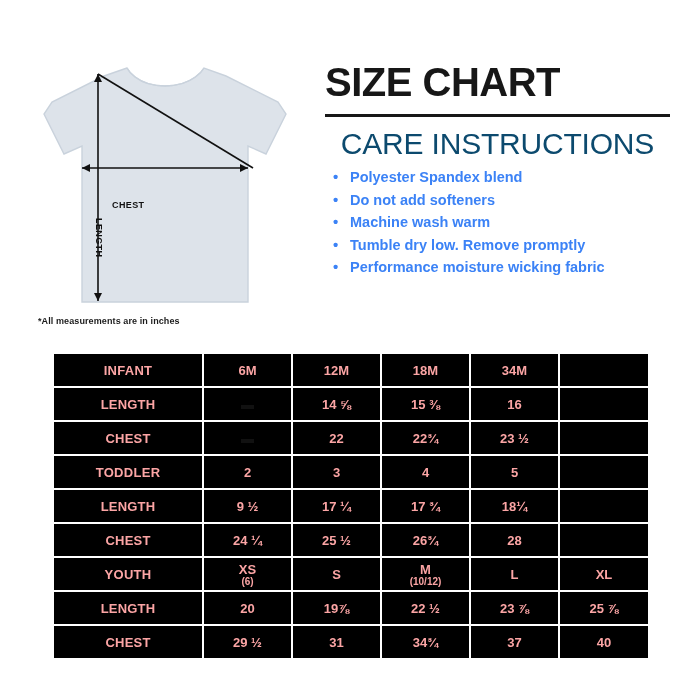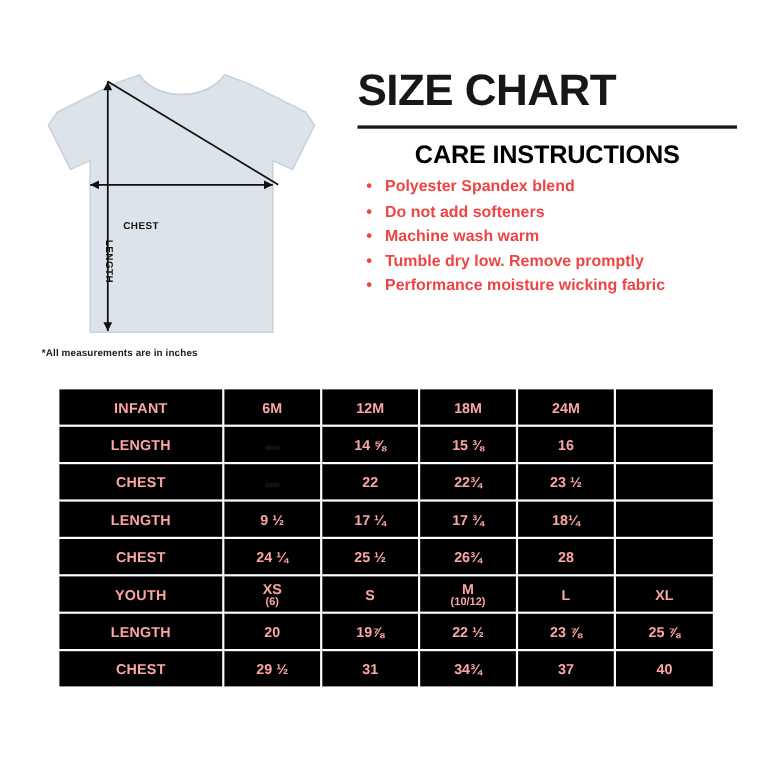--- a/index.html
+++ b/index.html
@@ -88,37 +88,37 @@
     color: #171717;
     margin: 0;
   }
   .rule {
     margin-top: 12px;
     border-top: 3px solid #171717;
     width: 345px;
   }
   .care-title {
     margin-top: 10px;
-    font-size: 23px;
-    font-weight: bold;
-    color: #000000;
+    font-size: 30px;
+    font-weight: normal;
+    color: #0c4a6e;
     text-align: center;
     width: 345px;
     letter-spacing: -0.2px;
   }
   ul.care-list {
     list-style: none;
     margin: 8px 0 0 0;
     padding: 0 0 0 8px;
   }
   ul.care-list li {
     position: relative;
     font-size: 14.5px;
     font-weight: bold;
-    color: #ef4444;
+    color: #3b82f6;
     padding-left: 17px;
     margin-bottom: 5.5px;
     line-height: 17px;
   }
   ul.care-list li:before {
     content: "\2022";
     position: absolute;
     left: 0;
     top: -1px;
     font-size: 15px;
@@ -237,40 +237,48 @@
       <col style="width:89px">
       <col style="width:90px">
     </colgroup>
 
     <tbody>
         <tr>
       <td class="cat">INFANT</td>
       <td class="hdr">6M</td>
       <td class="hdr">12M</td>
       <td class="hdr">18M</td>
-      <td class="hdr">24M</td>
+      <td class="hdr">34M</td>
       <td class="hdr"></td>
     </tr>
     <tr>
       <td class="rowlabel">LENGTH</td>
       <td class="val"><span class="dash"></span></td>
       <td class="val">14 ⅝</td>
       <td class="val">15 ⅜</td>
       <td class="val">16</td>
       <td class="val"></td>
     </tr>
     <tr>
       <td class="rowlabel">CHEST</td>
       <td class="val"><span class="dash"></span></td>
       <td class="val">22</td>
       <td class="val">22¾</td>
       <td class="val">23 ½</td>
       <td class="val"></td>
     </tr>
 
+    <tr>
+      <td class="cat">TODDLER</td>
+      <td class="hdr">2</td>
+      <td class="hdr">3</td>
+      <td class="hdr">4</td>
+      <td class="hdr">5</td>
+      <td class="hdr"></td>
+    </tr>
     <tr>
       <td class="rowlabel">LENGTH</td>
       <td class="val">9 ½</td>
       <td class="val">17 ¼</td>
       <td class="val">17 ¾</td>
       <td class="val">18¼</td>
       <td class="val"></td>
     </tr>
     <tr>
       <td class="rowlabel">CHEST</td>

